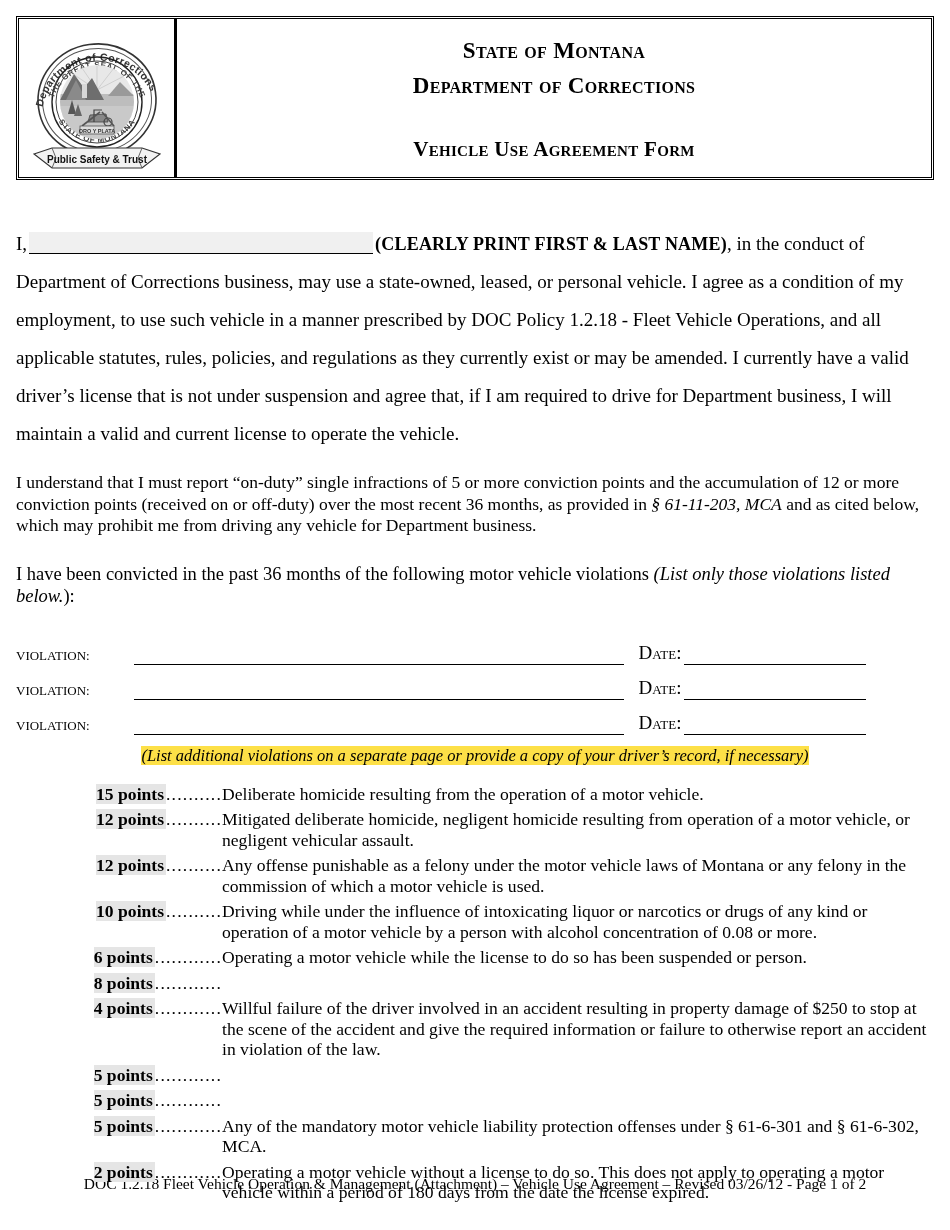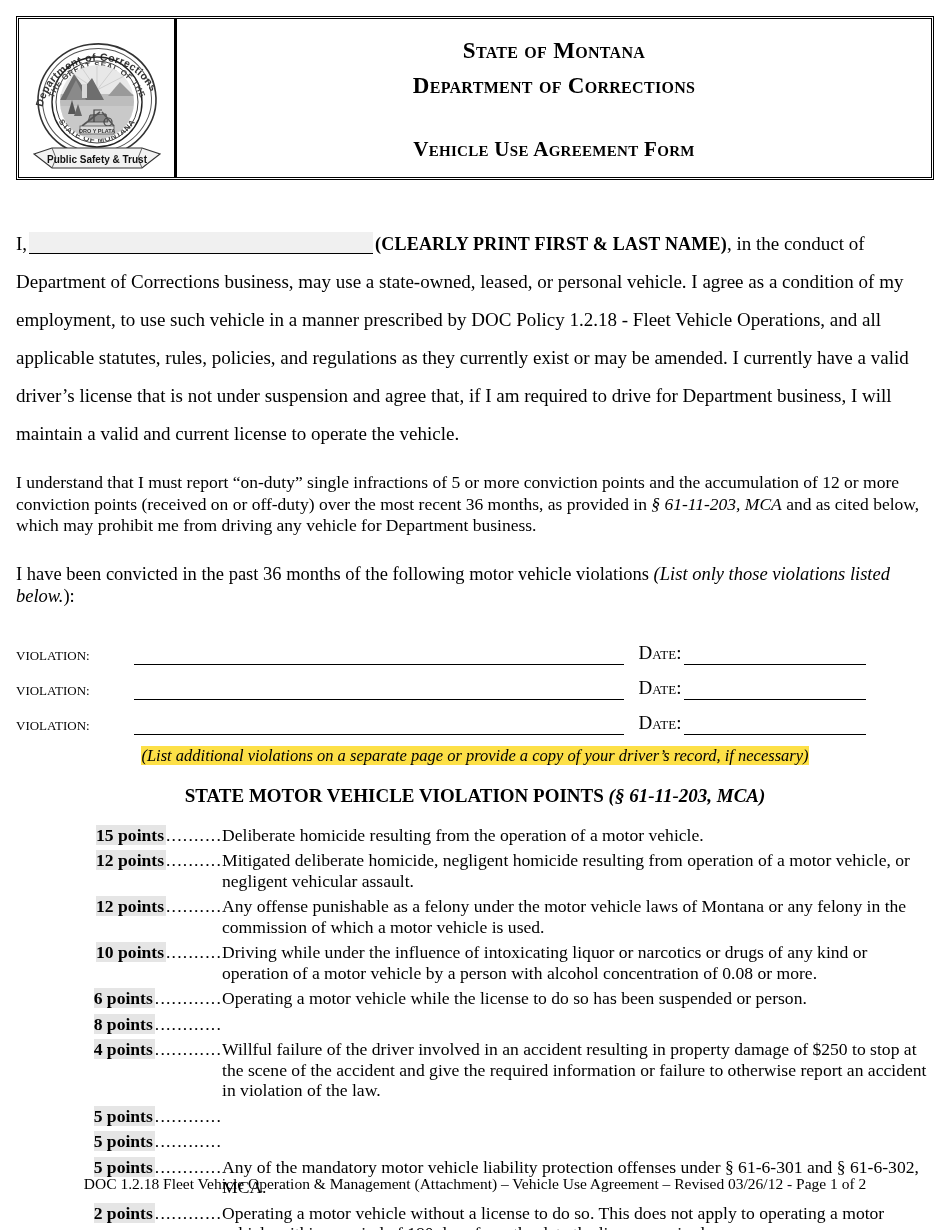--- a/index.html
+++ b/index.html
@@ -327,21 +327,20 @@
       <div class="viol-row">
         <span class="viol-label">VIOLATION:</span>
         <span class="viol-line"></span>
         <span class="date-label">Date:</span>
         <span class="date-line"></span>
       </div>
     </div>
 
     <div class="list-note"><span>(List additional violations on a separate page or provide a copy of your driver’s record, if necessary)</span></div>
 
-    <div class="section-heading"><span>STATE MOTOR VEHICLE VIOLATION POINTS </span><span class="cite">(§ 61-11-203, MCA)</span></div>
 
     <div class="points-list">
 
       <div class="points-row">
         <span class="points-label"><span class="pl-text">15 points</span><span class="leader">..........</span></span>
         <span class="points-desc">Deliberate homicide resulting from the operation of a motor vehicle.</span>
       </div>
 
       <div class="points-row">
         <span class="points-label"><span class="pl-text">12 points</span><span class="leader">..........</span></span>

